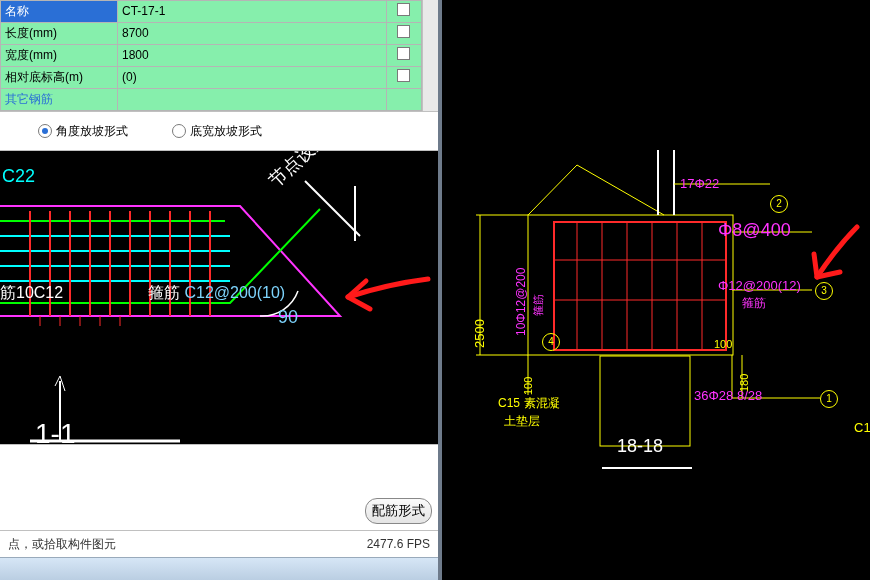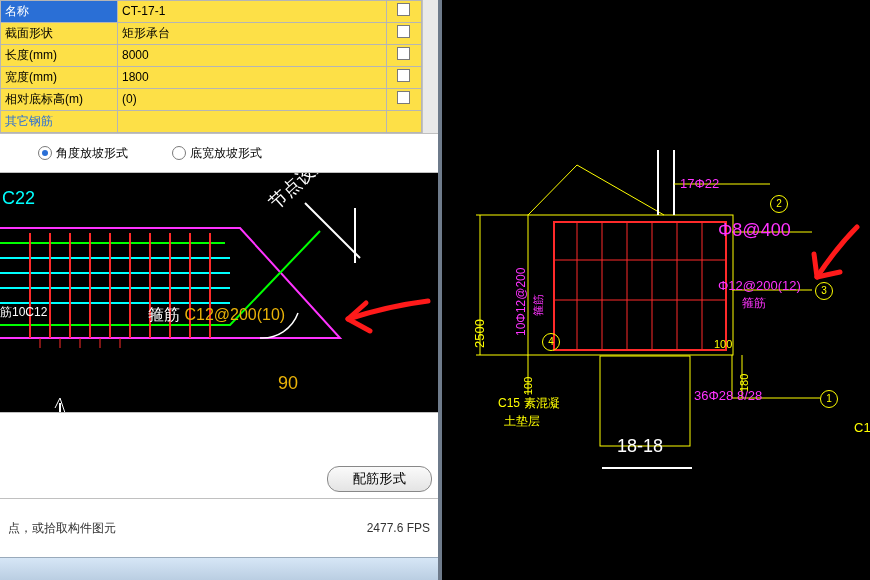--- a/index.html
+++ b/index.html
@@ -1,40 +1,40 @@
 <!DOCTYPE html>
 <html><head>
 <meta charset="utf-8">
 <style>
   body{margin:0;font:12px/1.2 "Microsoft YaHei",Arial,sans-serif;background:#fff;color:#000;}
   .app{display:flex;width:870px;height:580px;}
   .left{width:438px;height:100%;display:flex;flex-direction:column;border-right:4px solid #6e7b8b;}
   .right{flex:1;background:#000;position:relative;overflow:hidden;}
   
   table.props{border-collapse:collapse;width:100%;font-size:12px;}
-  table.props td{border:1px solid #b5b5b5;padding:2px 4px;height:17px;background:#fde047;}
+  table.props td{border:1px solid #b5b5b5;padding:2px 4px;height:17px;background:#86efac;}
   table.props td.k{width:108px;}
   table.props td.ck{width:26px;text-align:center;}
   tr.sel td.k{background:#2a6fd6;color:#fff;}
   .chk{display:inline-block;width:11px;height:11px;border:1px solid #7a7a7a;background:#fff;}
   .link{color:#2a6fd6;}
   
   .radios{padding:12px 38px 12px;border-top:1px solid #c0c0c0;border-bottom:1px solid #c0c0c0;display:flex;gap:44px;}
   .radio{display:flex;align-items:center;gap:4px;}
   .rdot{width:12px;height:12px;border:1px solid #7a7a7a;border-radius:50%;display:inline-flex;align-items:center;justify-content:center;}
   .rdot.on::after{content:"";width:6px;height:6px;background:#2a6fd6;border-radius:50%;}
   
   .canvas{flex:1;background:#000;position:relative;overflow:hidden;}
   .footer{border-top:1px solid #c0c0c0;padding:6px;display:flex;justify-content:flex-end;}
-  .btn{padding:3px 25px;border:1px solid #888;background:linear-gradient(#fafafa,#e4e4e4);border-radius:12px;margin-top:47px;}
-  .status{border-top:1px solid #c0c0c0;padding:22px 8px;display:flex;justify-content:space-between;color:#333;}
+  .btn{padding:3px 6px;border:1px solid #888;background:linear-gradient(#fafafa,#e4e4e4);border-radius:12px;margin-top:47px;}
+  .status{border-top:1px solid #c0c0c0;padding:6px 8px;display:flex;justify-content:space-between;color:#333;}
   .scroll{width:16px;background:#e9e9e9;border-left:1px solid #c0c0c0;}
   
   .t{position:absolute;white-space:nowrap;}
-  .cyan{color:#00ffff;} .green{color:#eab308;margin-top:44px;} .mag{color:#ff33ff;} .yel{color:#ffff00;} .wht{color:#fff;}
+  .cyan{color:#00ffff;} .green{color:#7dd3fc;} .mag{color:#ff33ff;} .yel{color:#ffff00;} .wht{color:#fff;}
   
   .arrow{position:absolute;pointer-events:none;}
   .arrow svg{overflow:visible;}
   
   .bub{position:absolute;width:16px;height:16px;border:1px solid #ffff00;border-radius:50%;color:#ffff00;font-size:10px;display:flex;align-items:center;justify-content:center;}
 </style>
 </head>
 <body>
 
 <div class="app">
@@ -42,27 +42,22 @@
   <div class="left">
     <div style="display:flex">
       <table class="props">
         <tbody>
             <tr class="sel">
           <td class="k">名称</td>
           <td>CT-17-1</td>
           <td class="ck"><span class="chk"></span></td>
         </tr>
         <tr>
-          <td class="k">截面形状</td>
-          <td>矩形承台</td>
-          <td class="ck"><span class="chk"></span></td>
-        </tr>
-        <tr>
           <td class="k">长度(mm)</td>
-          <td>8000</td>
+          <td>8700</td>
           <td class="ck"><span class="chk"></span></td>
         </tr>
         <tr>
           <td class="k">宽度(mm)</td>
           <td>1800</td>
           <td class="ck"><span class="chk"></span></td>
         </tr>
         <tr>
           <td class="k">相对底标高(m)</td>
           <td>(0)</td>
@@ -125,21 +120,21 @@
         <path d="M260,165 A38,38 0 0 0 298,140" fill="none" stroke="#fff" stroke-width="1.5"></path>
 
         <line x1="305" y1="30" x2="360" y2="85" stroke="#fff" stroke-width="2"></line>
         <line x1="355" y1="35" x2="355" y2="90" stroke="#fff" stroke-width="2"></line>
         <line x1="60" y1="230" x2="60" y2="290" stroke="#fff" stroke-width="2"></line>
         <polyline points="55,235 60,225 65,240" fill="none" stroke="#fff"></polyline>
         <line x1="30" y1="290" x2="180" y2="290" stroke="#fff" stroke-width="3"></line>
       </svg>
       <span class="t cyan" style="left:2px;top:15px;font-size:18px">C22</span>
       <span class="t wht" style="left:265px;top:25px;font-size:18px;transform:rotate(-42deg);transform-origin:left top">节点设置</span>
-      <span class="t" style="left:0;top:132px;font-size:12px">
+      <span class="t" style="left:0;top:132px;font-size:16px">
         <span class="wht">筋10C12</span>
       </span>
       <span class="t" style="left:148px;top:132px;font-size:16px">
         <span class="wht">箍筋</span>
         <span class="green">C12@200(10)</span>
       </span>
       <span class="t green" style="left:278px;top:156px;font-size:18px">90</span>
       <span class="t wht" style="left:35px;top:266px;font-size:28px">1-1</span>
 
       <div class="arrow" style="left:328px;top:118px">

